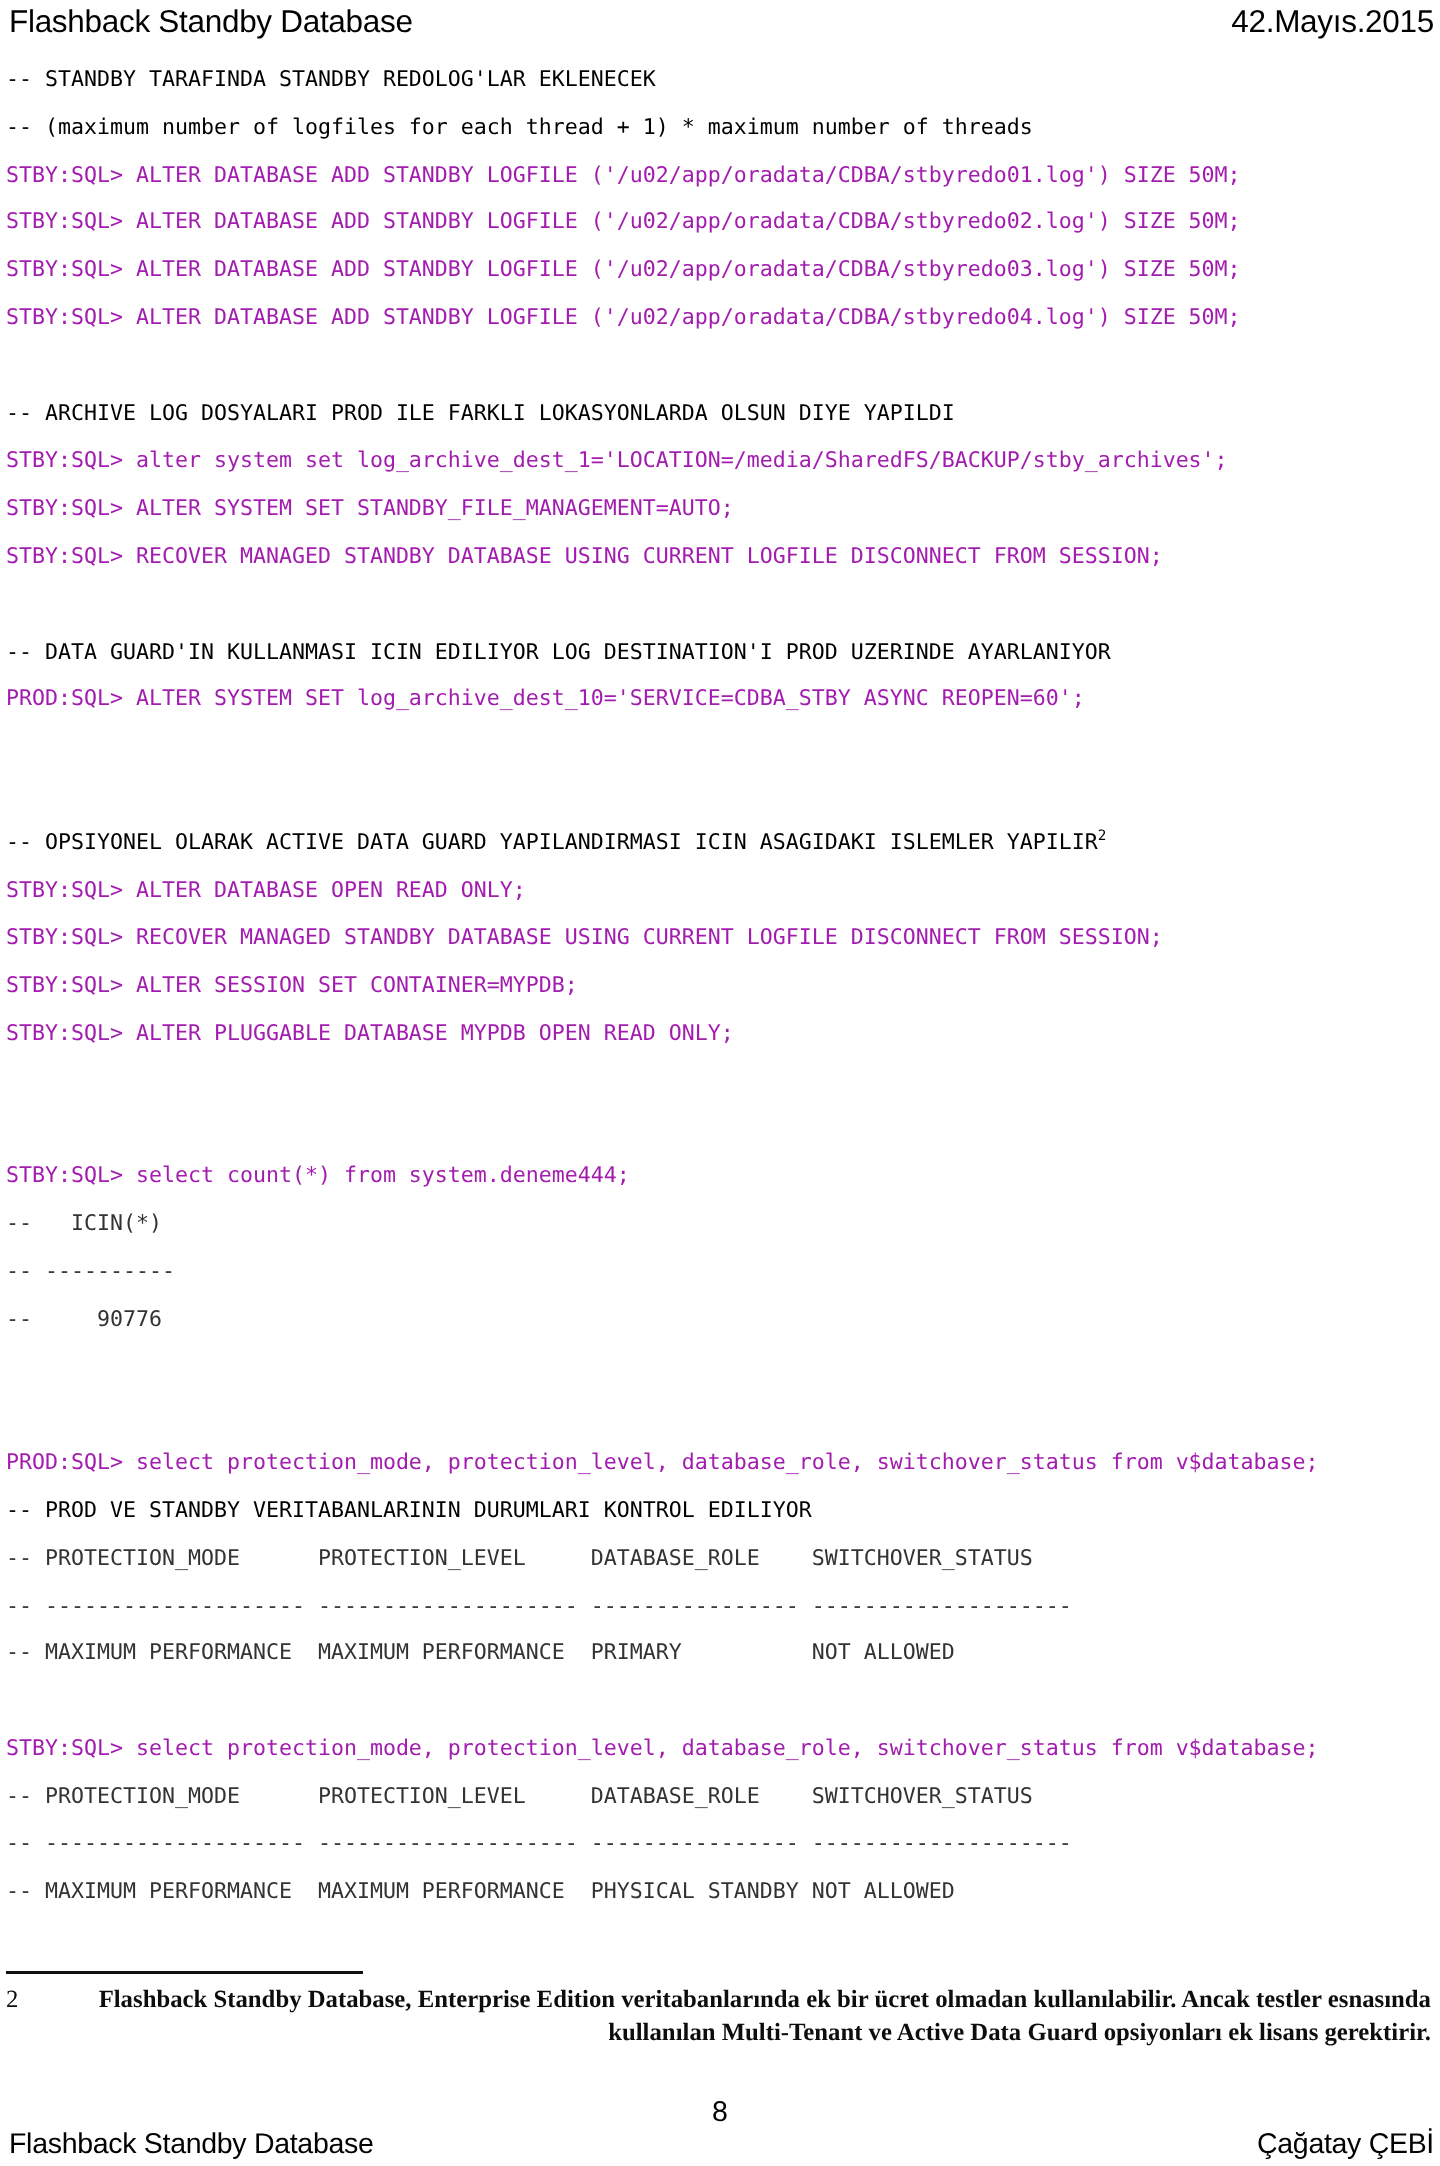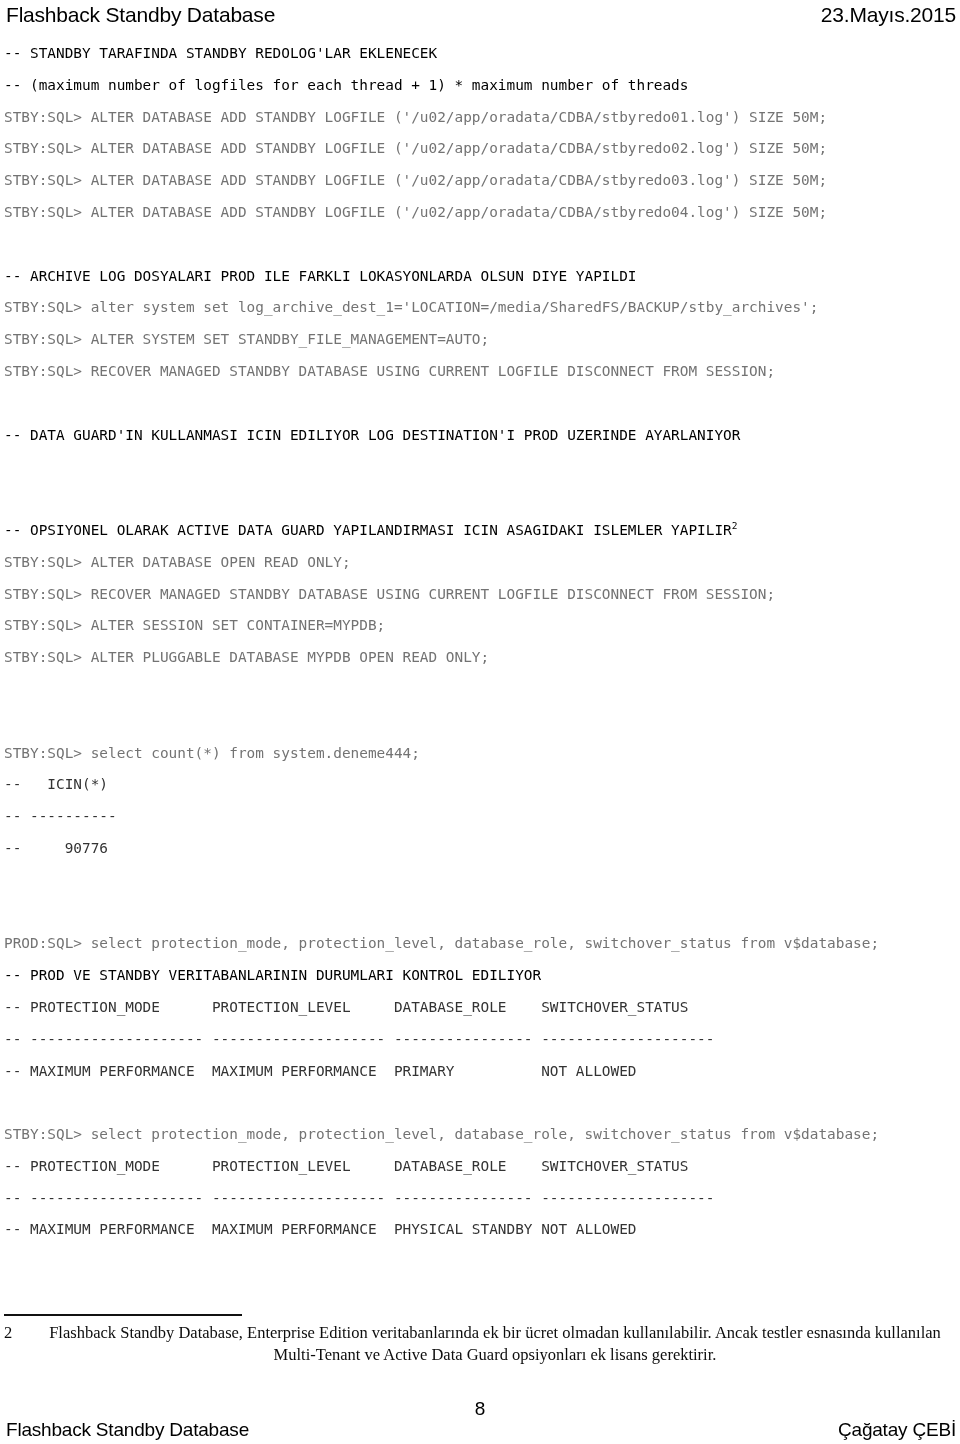--- a/index.html
+++ b/index.html
@@ -59,21 +59,21 @@
     font-family: "DejaVu Sans Mono", "Liberation Mono", monospace;
     font-size: 14.4px;
     line-height: 31.8px;
   }
   .cline {
     white-space: pre-wrap;
     word-break: break-word;
     min-height: 31.8px;
   }
   .cline.comment { color: #000000; }
-  .cline.cmd { color: #737373; }
+  .cline.cmd { color: #a21caf; }
   .cline.out { color: #333333; }
   .cline.blank { color: transparent; }
   .cline.wrap {
     line-height: 31.8px;
   }
   .fnref {
     font-size: 9.5px;
     vertical-align: super;
     line-height: 0;
   }
@@ -98,21 +98,22 @@
     line-height: 22px;
     color: #0d0d0d;
   }
   .footnote .fn-num {
     width: 32px;
     flex: 0 0 32px;
     text-align: left;
   }
   .footnote .fn-text {
     flex: 1 1 auto;
-    text-align: center;
+    text-align: right;
+    font-weight: bold;
   }
 
   
   .page-number {
     position: absolute;
     top: 1398px;
     left: 0;
     right: 0;
     text-align: center;
     font-family: "Liberation Sans", sans-serif;
@@ -140,37 +141,38 @@
     white-space: nowrap;
   }
 </style>
 </head>
 <body>
 
 <div class="page">
 
   <div class="run-header">
     <div class="hdr-title">Flashback Standby Database</div>
-    <div class="hdr-date">23.Mayıs.2015</div>
+    <div class="hdr-date">42.Mayıs.2015</div>
   </div>
 
   <div class="code-body" id="code-body">
       <div class="cline comment">-- STANDBY TARAFINDA STANDBY REDOLOG'LAR EKLENECEK</div>
       <div class="cline comment">-- (maximum number of logfiles for each thread + 1) * maximum number of threads</div>
       <div class="cline cmd">STBY:SQL&gt; ALTER DATABASE ADD STANDBY LOGFILE ('/u02/app/oradata/CDBA/stbyredo01.log') SIZE 50M;</div>
       <div class="cline cmd">STBY:SQL&gt; ALTER DATABASE ADD STANDBY LOGFILE ('/u02/app/oradata/CDBA/stbyredo02.log') SIZE 50M;</div>
       <div class="cline cmd">STBY:SQL&gt; ALTER DATABASE ADD STANDBY LOGFILE ('/u02/app/oradata/CDBA/stbyredo03.log') SIZE 50M;</div>
       <div class="cline cmd">STBY:SQL&gt; ALTER DATABASE ADD STANDBY LOGFILE ('/u02/app/oradata/CDBA/stbyredo04.log') SIZE 50M;</div>
       <div class="cline blank"> </div>
       <div class="cline comment">-- ARCHIVE LOG DOSYALARI PROD ILE FARKLI LOKASYONLARDA OLSUN DIYE YAPILDI</div>
       <div class="cline cmd">STBY:SQL&gt; alter system set log_archive_dest_1='LOCATION=/media/SharedFS/BACKUP/stby_archives';</div>
       <div class="cline cmd">STBY:SQL&gt; ALTER SYSTEM SET STANDBY_FILE_MANAGEMENT=AUTO;</div>
       <div class="cline cmd">STBY:SQL&gt; RECOVER MANAGED STANDBY DATABASE USING CURRENT LOGFILE DISCONNECT FROM SESSION;</div>
       <div class="cline blank"> </div>
       <div class="cline comment">-- DATA GUARD'IN KULLANMASI ICIN EDILIYOR LOG DESTINATION'I PROD UZERINDE AYARLANIYOR</div>
+      <div class="cline cmd">PROD:SQL&gt; ALTER SYSTEM SET log_archive_dest_10='SERVICE=CDBA_STBY ASYNC REOPEN=60';</div>
       <div class="cline blank"> </div>
       <div class="cline blank"> </div>
       <div class="cline comment">-- OPSIYONEL OLARAK ACTIVE DATA GUARD YAPILANDIRMASI ICIN ASAGIDAKI ISLEMLER YAPILIR<sup class="fnref">2</sup></div>
       <div class="cline cmd">STBY:SQL&gt; ALTER DATABASE OPEN READ ONLY;</div>
       <div class="cline cmd">STBY:SQL&gt; RECOVER MANAGED STANDBY DATABASE USING CURRENT LOGFILE DISCONNECT FROM SESSION;</div>
       <div class="cline cmd">STBY:SQL&gt; ALTER SESSION SET CONTAINER=MYPDB;</div>
       <div class="cline cmd">STBY:SQL&gt; ALTER PLUGGABLE DATABASE MYPDB OPEN READ ONLY;</div>
       <div class="cline blank"> </div>
       <div class="cline blank"> </div>
       <div class="cline cmd">STBY:SQL&gt; select count(*) from system.deneme444;</div>

